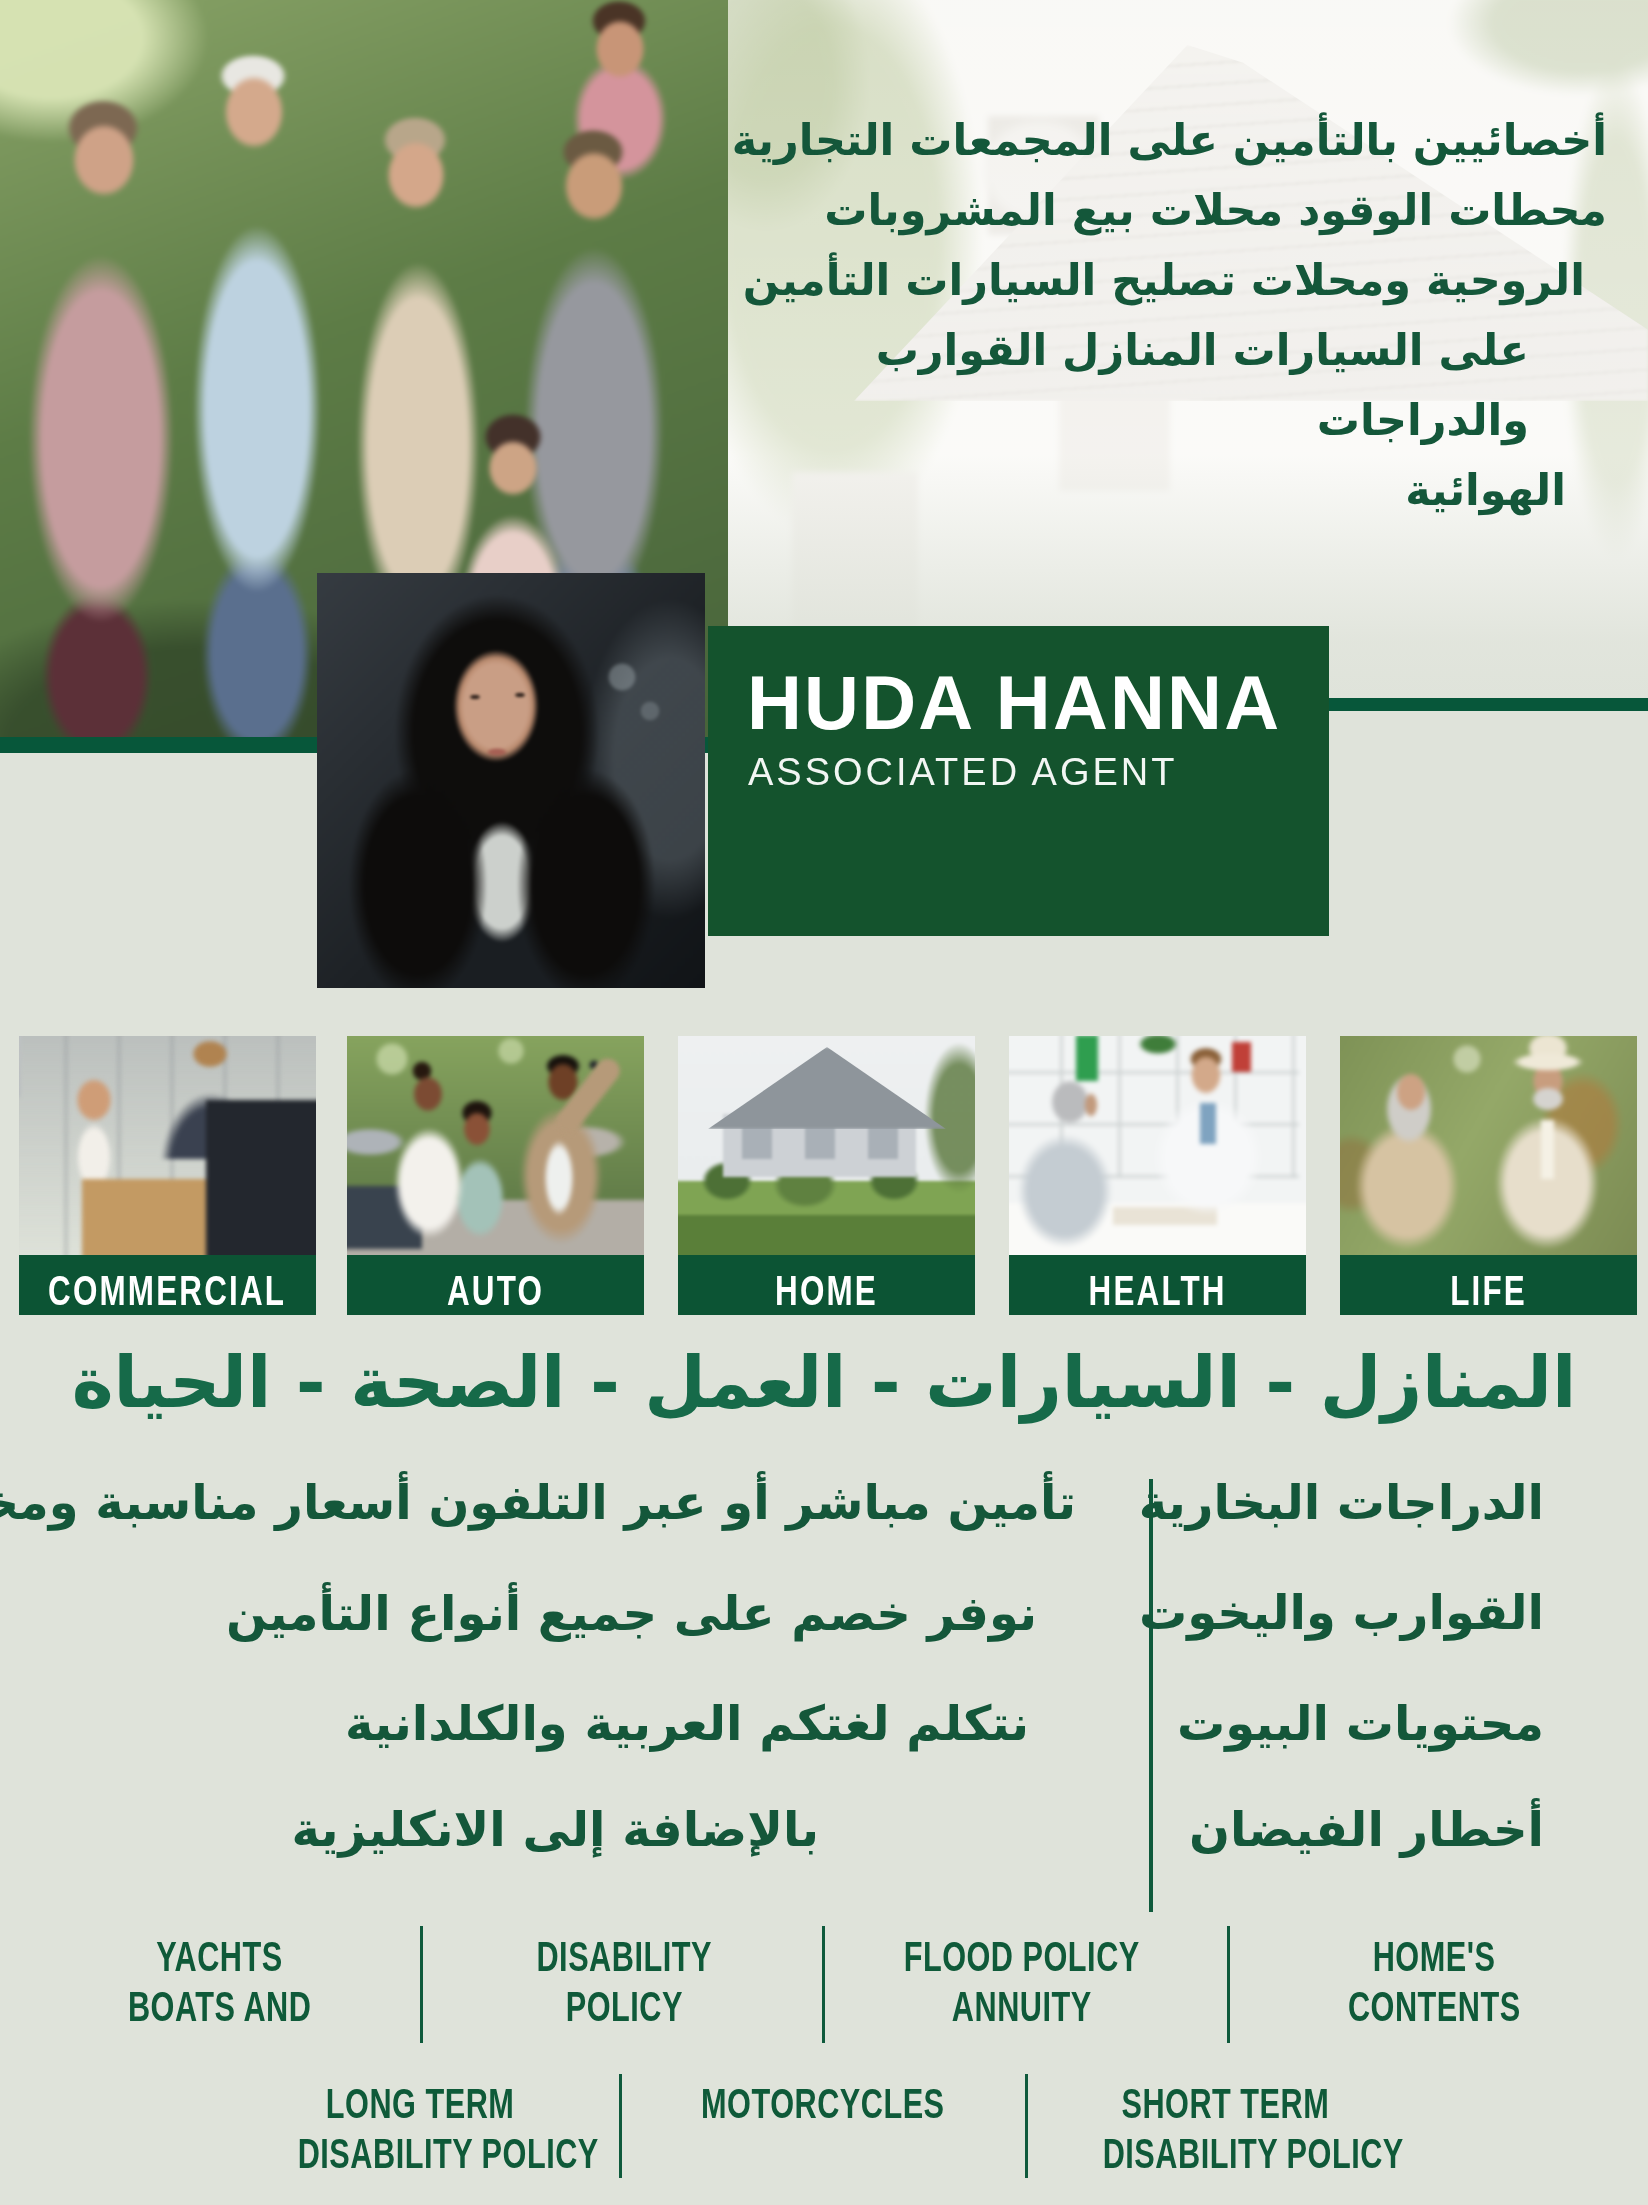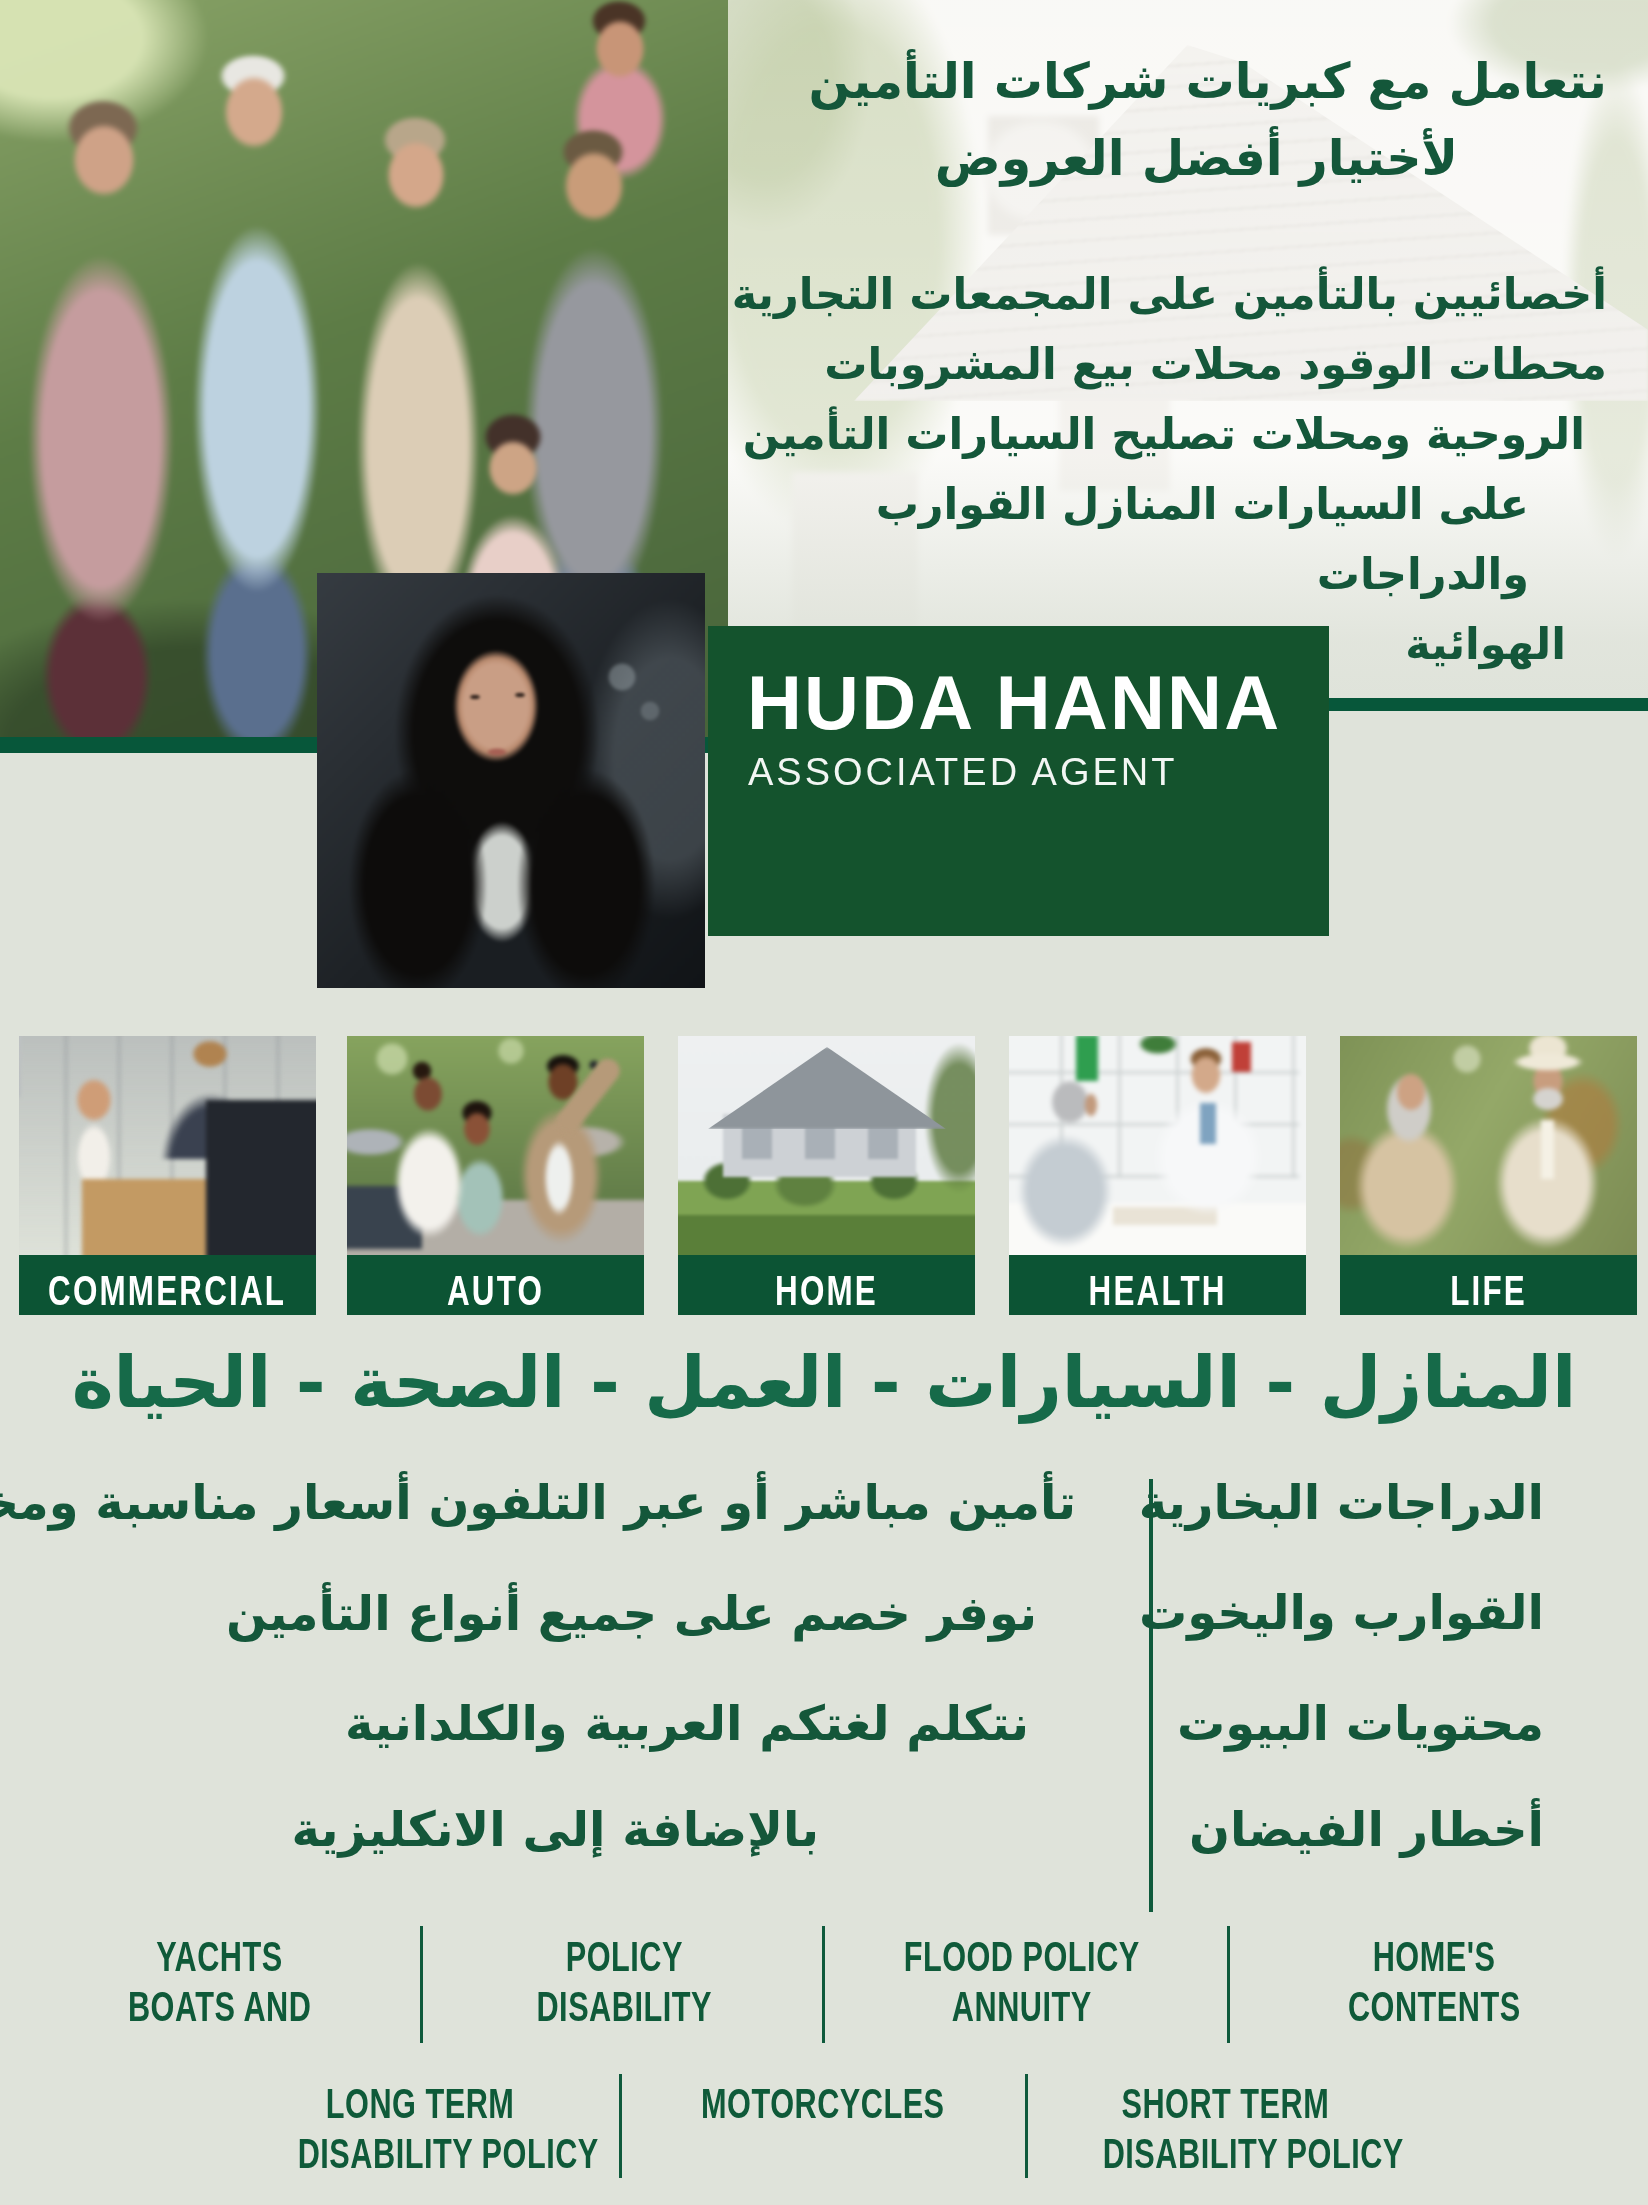--- a/index.html
+++ b/index.html
@@ -260,24 +260,20 @@
 </div>
 
 <div id="stripe-left" class="stripe"></div>
 <div id="stripe-right" class="stripe"></div>
 
 <div id="portrait" class="photo">
   <div class="ph"></div>
 </div>
 
 <div id="intro" class="abs ar">
-  <div class="p1">
-    <div class="l">نتعامل مع كبريات شركات التأمين</div>
-    <div class="l off-a">لأختيار أفضل العروض</div>
-  </div>
   <div class="p2">
     <div class="l">أخصائيين بالتأمين على المجمعات التجارية</div>
     <div class="l">محطات الوقود محلات بيع المشروبات</div>
     <div class="l off-b">الروحية ومحلات تصليح السيارات التأمين</div>
     <div class="l off-c">على السيارات المنازل القوارب والدراجات</div>
     <div class="l off-d">الهوائية</div>
   </div>
 </div>
 
 <div id="banner" class="abs">
@@ -339,22 +335,22 @@
 <div id="svc-l1" class="svc ar">نوفر خصم على جميع أنواع التأمين</div>
 <div id="svc-l2" class="svc ar">نتكلم لغتكم العربية والكلدانية</div>
 <div id="svc-l3" class="svc ar">بالإضافة إلى الانكليزية</div>
 
 <div id="eng-r1-0" class="eng">
   <div class="ln"><span class="cond">YACHTS</span></div>
   <div class="ln"><span class="cond">BOATS AND</span></div>
 </div>
 <div id="vl-r1-0" class="vline"></div>
 <div id="eng-r1-1" class="eng">
+  <div class="ln"><span class="cond">DISABILITY</span></div>
   <div class="ln"><span class="cond">POLICY</span></div>
-  <div class="ln"><span class="cond">DISABILITY</span></div>
 </div>
 <div id="vl-r1-1" class="vline"></div>
 <div id="eng-r1-2" class="eng">
   <div class="ln"><span class="cond">FLOOD POLICY</span></div>
   <div class="ln"><span class="cond">ANNUITY</span></div>
 </div>
 <div id="vl-r1-2" class="vline"></div>
 <div id="eng-r1-3" class="eng">
   <div class="ln"><span class="cond">HOME'S</span></div>
   <div class="ln"><span class="cond">CONTENTS</span></div>

